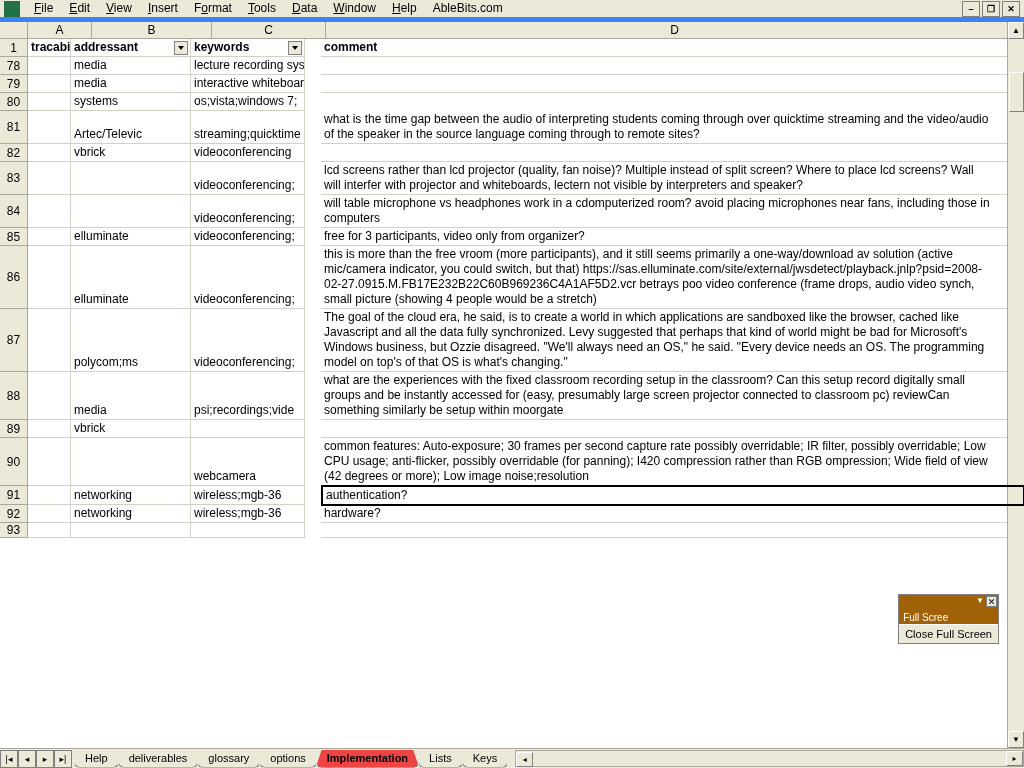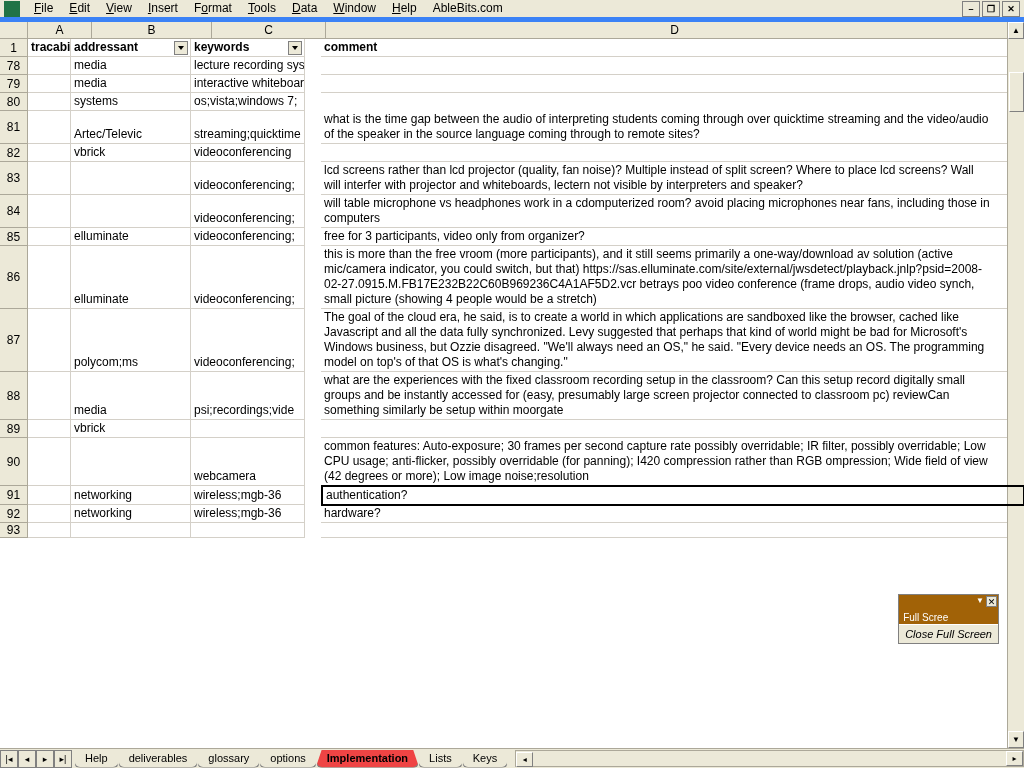--- a/index.html
+++ b/index.html
@@ -286,21 +286,20 @@
   right: 14px;
   top: 1px;
   color: #fff;
   font-size: 8px;
 }
 .fs-body {
   padding: 3px 6px;
   font-size: 11px;
   border-top: 1px solid #fff;
   cursor: pointer;
-  font-style: italic;
 }
 </style>
 </head>
 <body>
 
 <div class="menubar">
   <span class="excel-icon"></span>
   <span class="menu-item"><span class="u">F</span><span>ile</span></span>
   <span class="menu-item"><span class="u">E</span>dit</span>
   <span class="menu-item"><span class="u">V</span>iew</span>

